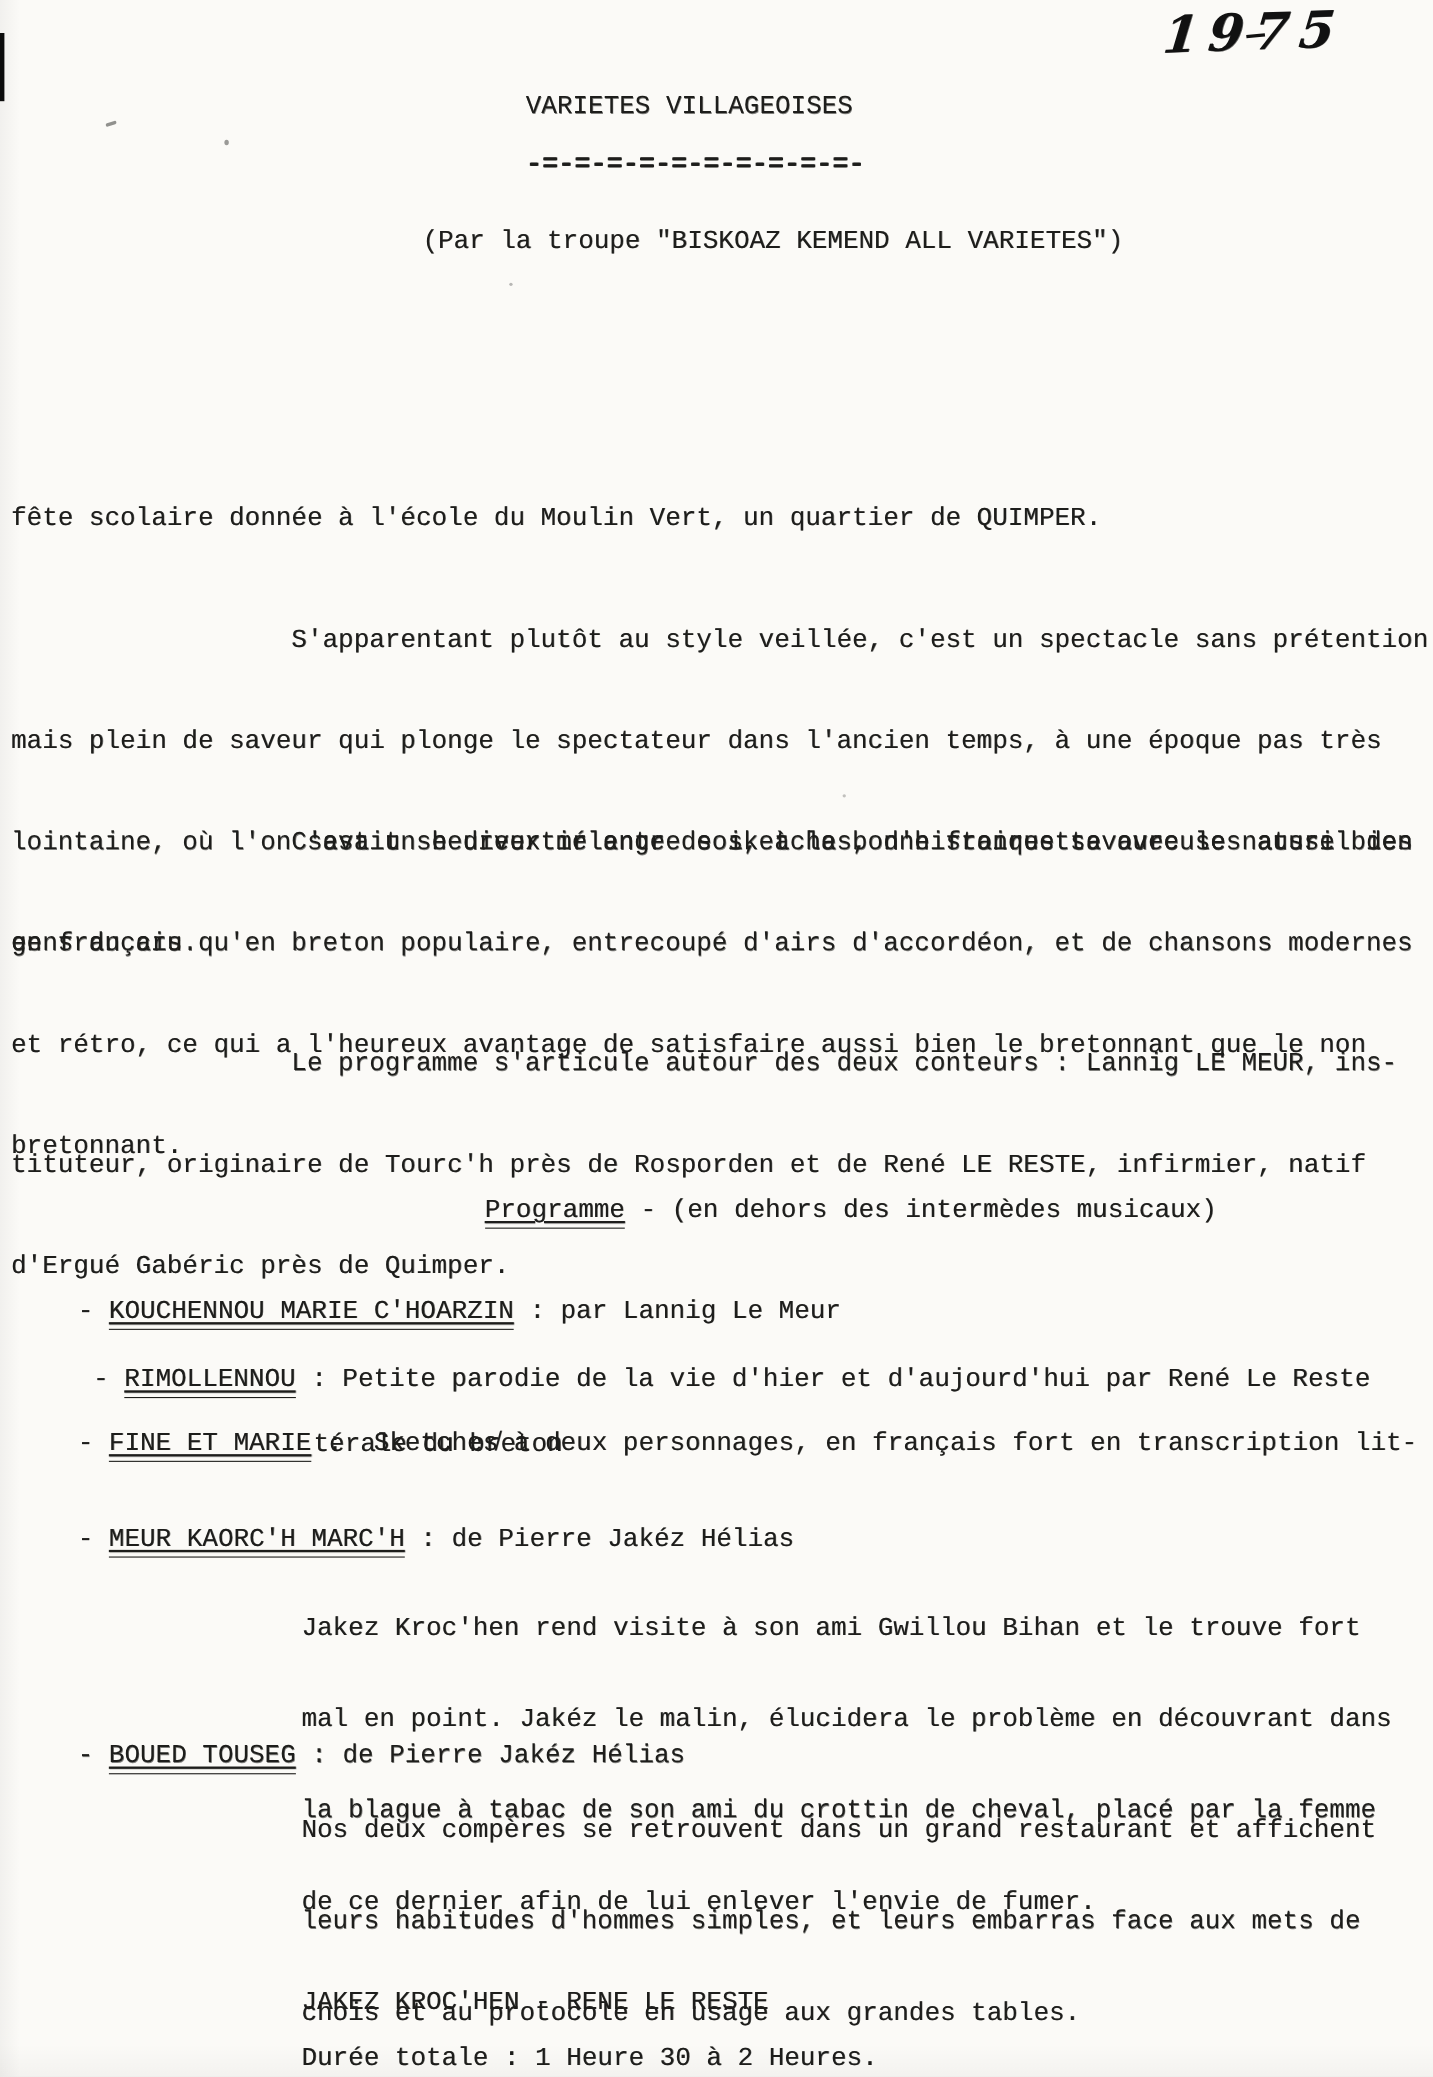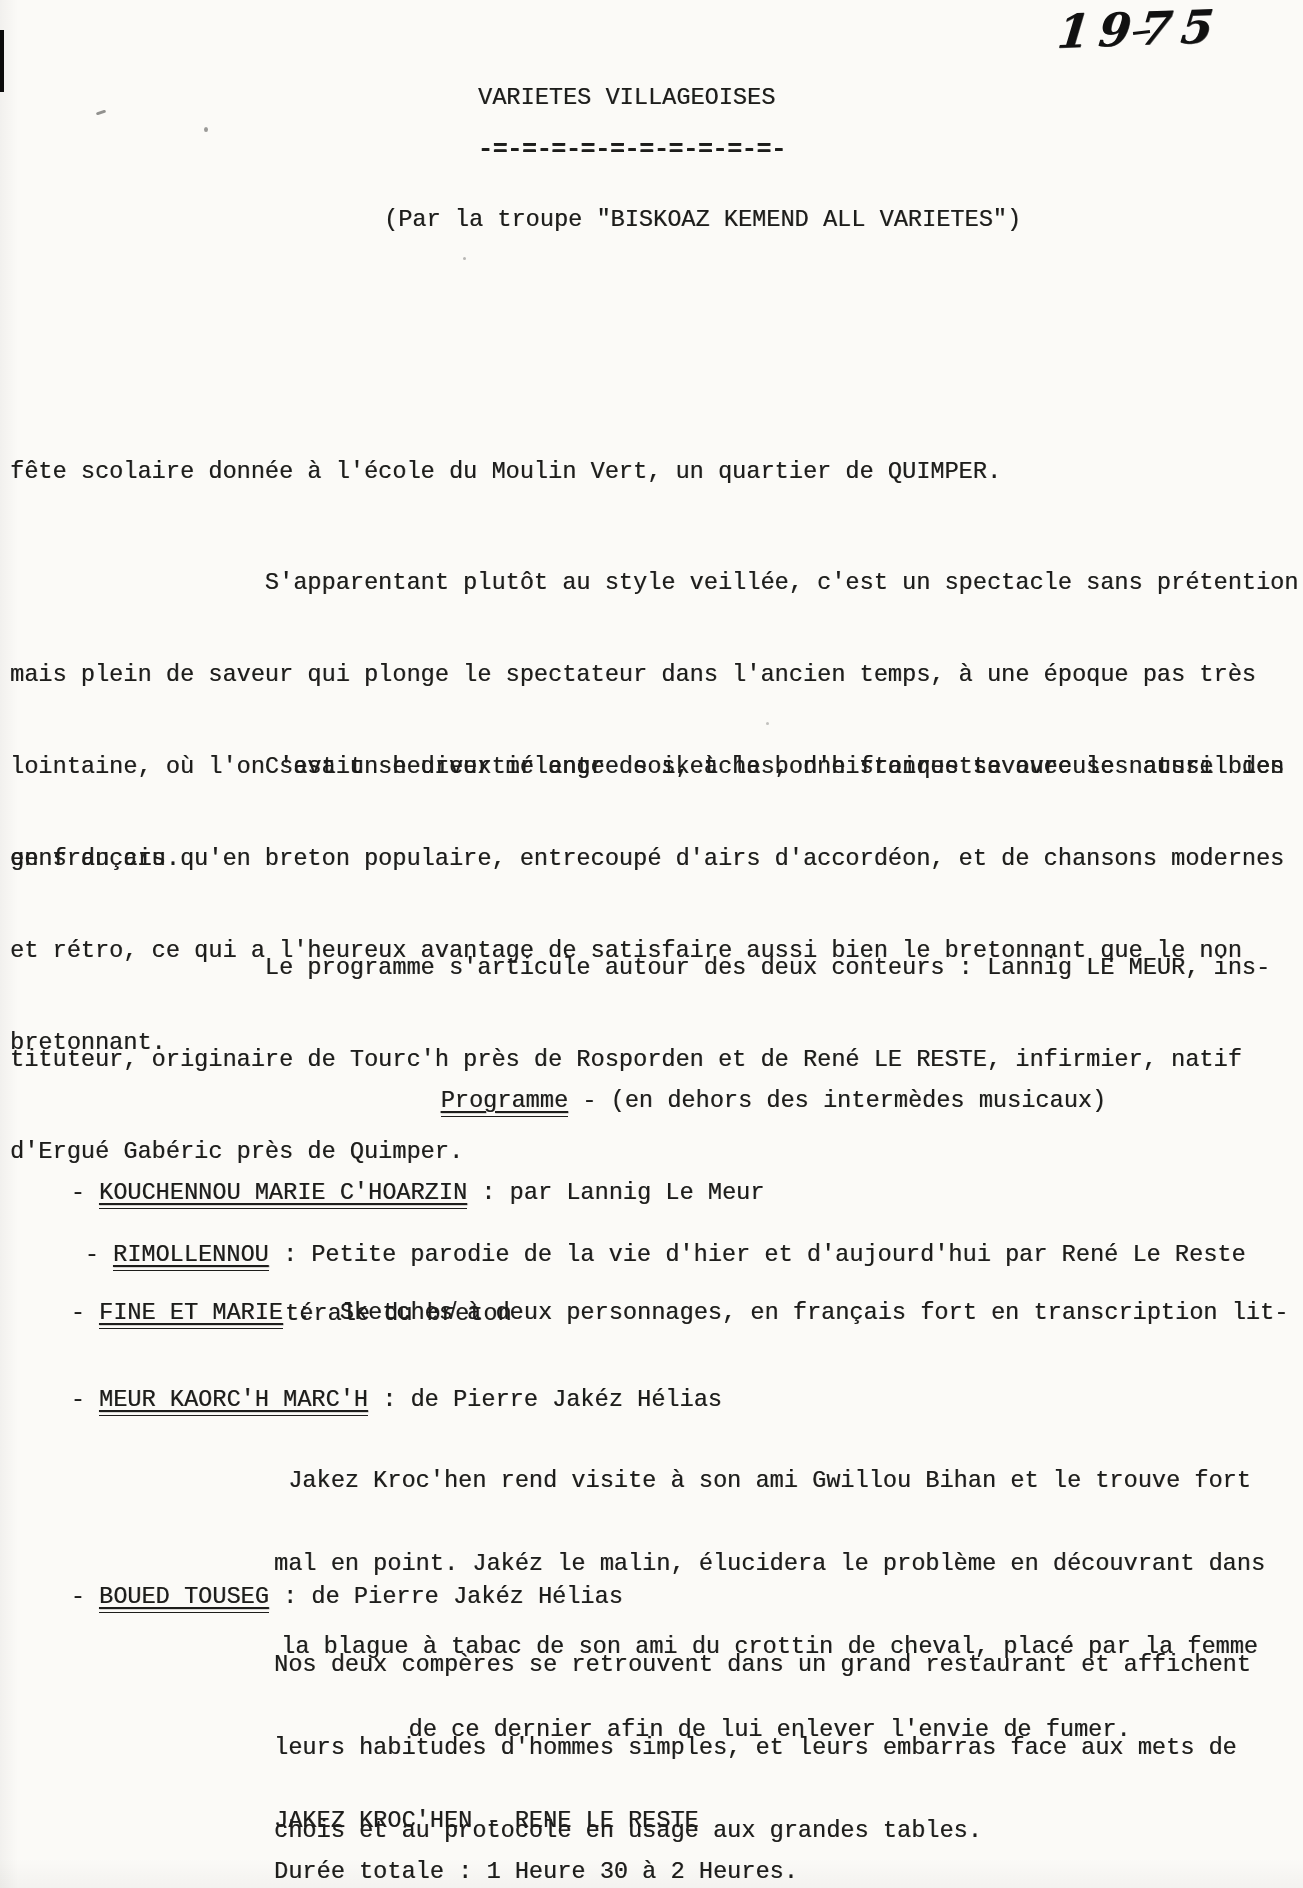--- a/index.html
+++ b/index.html
@@ -119,21 +119,21 @@
 
   <div class="tline" style="left:14px;top:1271px;">
     <span>- </span><span class="ut">FINE ET MARIE</span><span> :  Sketches̸ à deux personnages, en français fort en transcription lit-</span>
   </div>
   <div class="tline" style="left:285px;top:1300px;">térale du breton</div>
 
   <div class="tline" style="left:14px;top:1358px;">
     <span>- </span><span class="ut">MEUR KAORC'H MARC'H</span><span> : de Pierre Jakéz Hélias</span>
   </div>
 
-  <div class="pblock dblock" style="left:274px;top:1412px;text-align:center;">
+  <div class="pblock dblock" style="left:274px;top:1412px;">
     <div class="ln">Jakez Kroc'hen rend visite à son ami Gwillou Bihan et le trouve fort</div>
     <div class="ln">mal en point. Jakéz le malin, élucidera le problème en découvrant dans</div>
     <div class="ln">la blague à tabac de son ami du crottin de cheval, placé par la femme</div>
     <div class="ln">de ce dernier afin de lui enlever l'envie de fumer.</div>
   </div>
 
   <div class="tline" style="left:14px;top:1555px;">
     <span>- </span><span class="ut">BOUED TOUSEG</span><span> : de Pierre Jakéz Hélias</span>
   </div>
 

